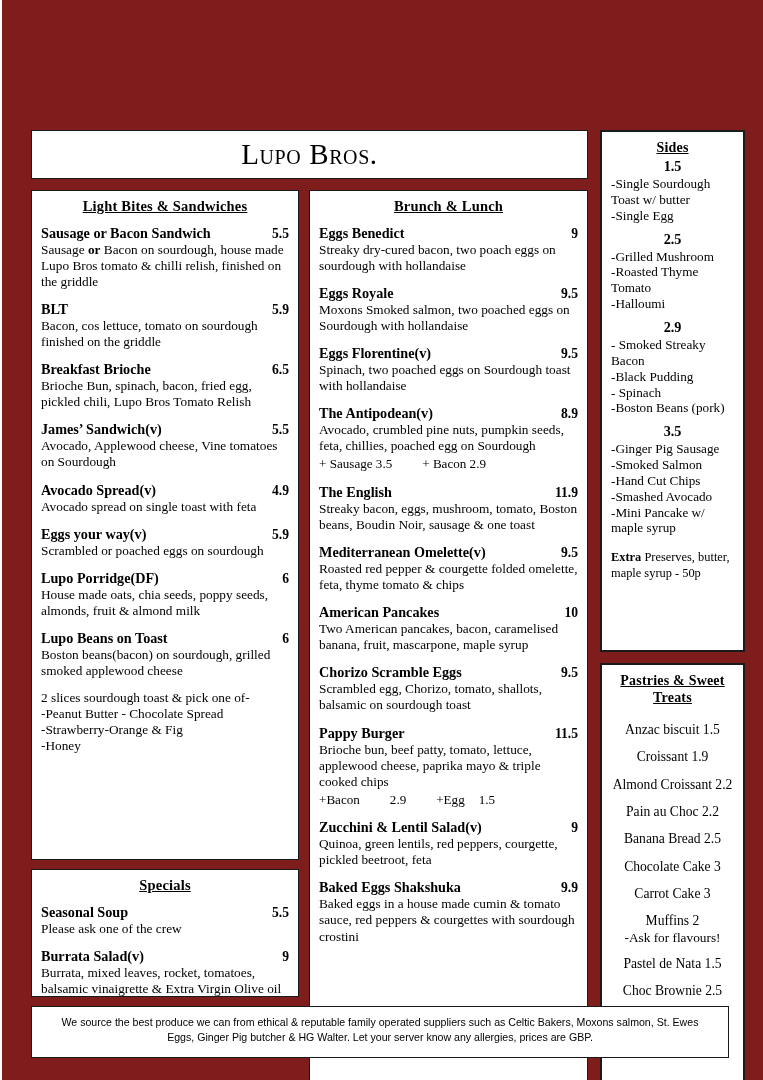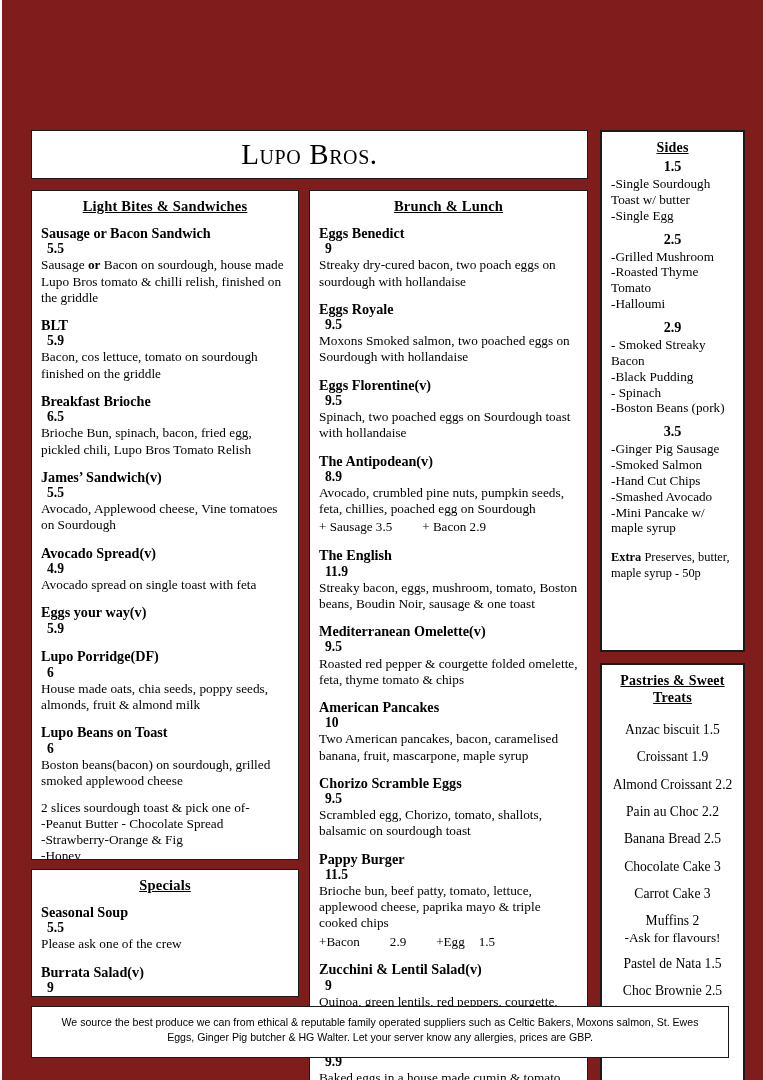--- a/index.html
+++ b/index.html
@@ -77,21 +77,20 @@
   
   .item { margin-bottom: 11px; }
   .item:last-child { margin-bottom: 0; }
 
   .item-head {
     display: flex;
     align-items: baseline;
     font-weight: bold;
     font-size: 14.2px;
     line-height: 1.18;
-    flex-direction: column;
   }
   .item-name { white-space: nowrap; }
   .item-dot { flex: 1 1 auto; min-width: 8px; }
   .item-price {
     font-weight: bold;
     font-size: 13.6px;
     padding-left: 6px;
     white-space: nowrap;
   }
 
@@ -213,20 +212,21 @@
               <span class="item-price">4.9</span>
             </div>
             <div class="item-desc">Avocado spread on single toast with feta</div>
           </div>
           <div class="item">
             <div class="item-head">
               <span class="item-name">Eggs your way(v)</span>
               <span class="item-dot"></span>
               <span class="item-price">5.9</span>
             </div>
+            <div class="item-desc">Scrambled or poached eggs on sourdough</div>
           </div>
           <div class="item">
             <div class="item-head">
               <span class="item-name">Lupo Porridge(DF)</span>
               <span class="item-dot"></span>
               <span class="item-price">6</span>
             </div>
             <div class="item-desc">House made oats, chia seeds, poppy seeds, almonds, fruit &amp; almond milk</div>
           </div>
           <div class="item">

